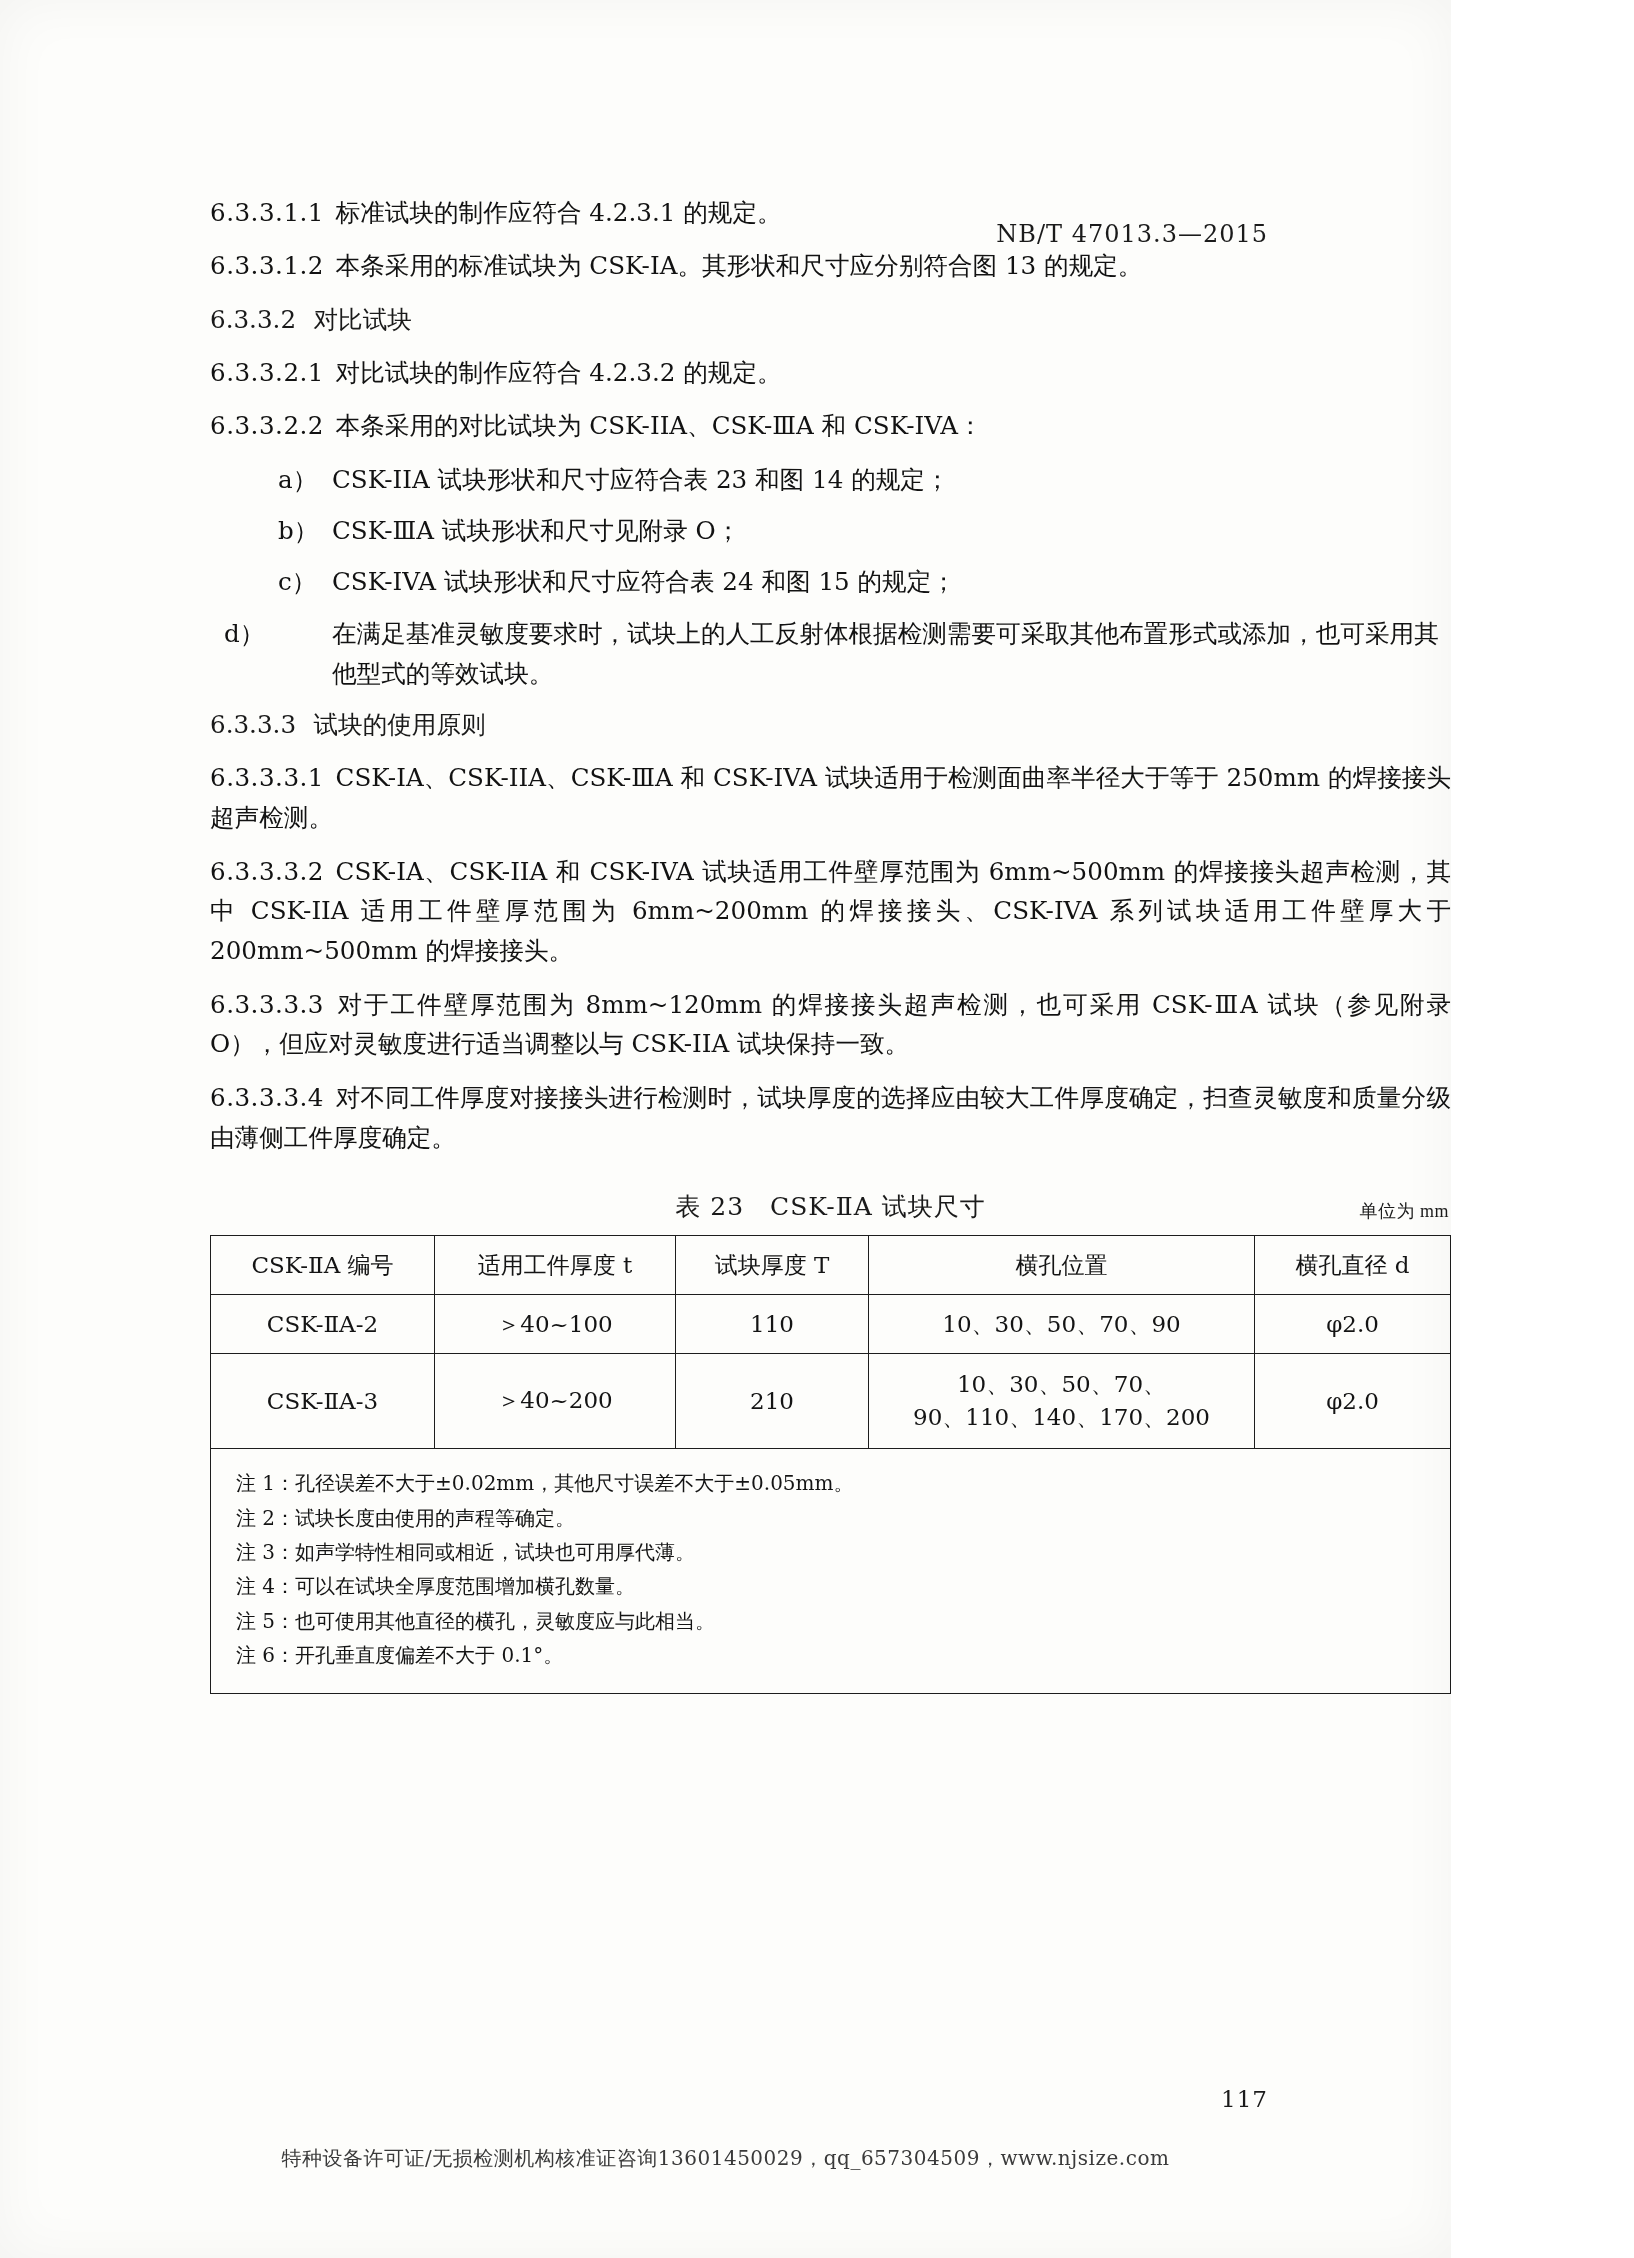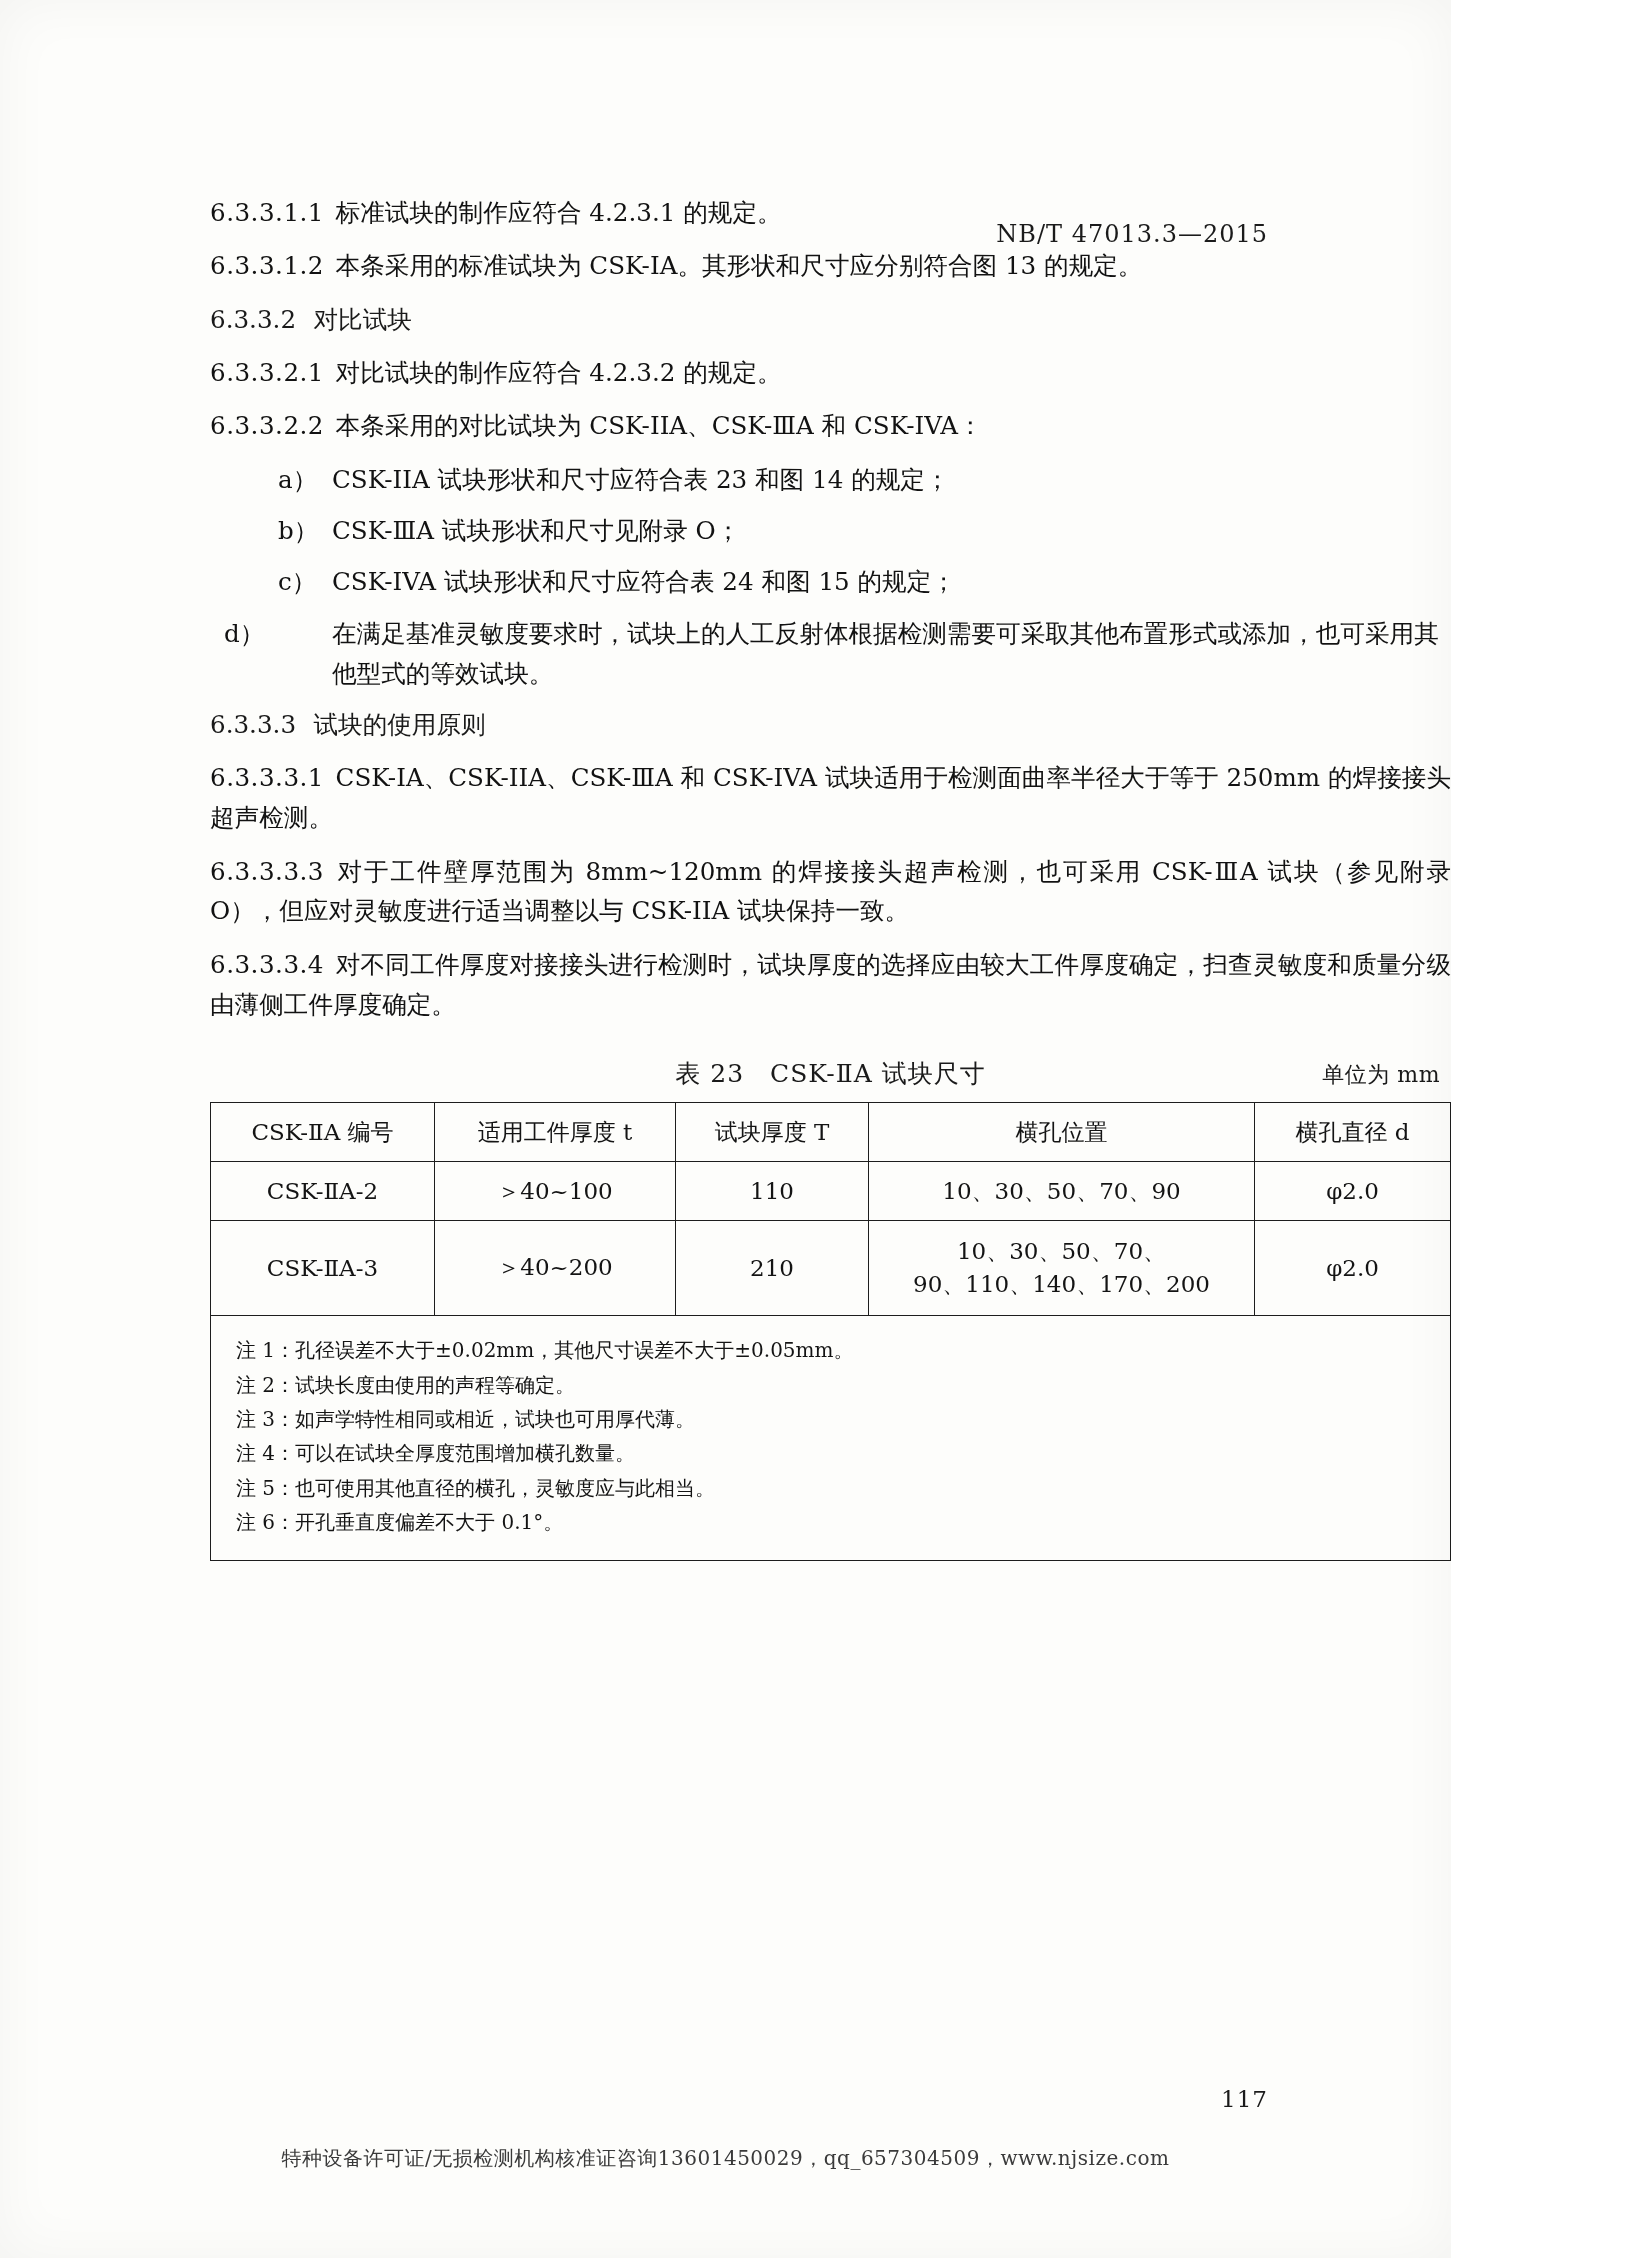--- a/index.html
+++ b/index.html
@@ -73,24 +73,25 @@
   .table-title {
     text-align: center;
     font-size: 25px;
     margin-top: 33px;
     margin-bottom: 1.9px;
     letter-spacing: 1px;
     position: relative;
   }
   .unit-note {
     position: absolute;
-    right: 11px;
+    right: 2px;
     bottom: 0;
-    font-size: 22px;
+    font-size: 18px;
     letter-spacing: 0.5px;
+    font-family: Liberation Serif, serif;
   }
   table.spec {
     border-collapse: collapse;
     width: 1241px;
     margin-top: 11.6px;
     table-layout: fixed;
     border-radius: 18px;
   }
   table.spec th, table.spec td {
     border: 1.5px solid #1d1d1d;
@@ -188,20 +189,23 @@
     </p>
 
     <p class="heading-line">
       <span class="num">6.3.3.3</span><span>试块的使用原则</span>
     </p>
 
     <p class="para">
       <span class="num">6.3.3.3.1</span><span>CSK-IA、CSK-IIA、CSK-ⅢA 和 CSK-IVA 试块适用于检测面曲率半径大于等于 250mm 的焊接接头超声检测。</span>
     </p>
 
+    <p class="para">
+      <span class="num">6.3.3.3.2</span><span>CSK-IA、CSK-IIA 和 CSK-IVA 试块适用工件壁厚范围为 6mm~500mm 的焊接接头超声检测，其中 CSK-IIA 适用工件壁厚范围为 6mm~200mm 的焊接接头、CSK-IVA 系列试块适用工件壁厚大于 200mm~500mm 的焊接接头。</span>
+    </p>
 
     <p class="para">
       <span class="num">6.3.3.3.3</span><span>对于工件壁厚范围为 8mm~120mm 的焊接接头超声检测，也可采用 CSK-ⅢA 试块（参见附录 O），但应对灵敏度进行适当调整以与 CSK-IIA 试块保持一致。</span>
     </p>
 
     <p class="para">
       <span class="num">6.3.3.3.4</span><span>对不同工件厚度对接接头进行检测时，试块厚度的选择应由较大工件厚度确定，扫查灵敏度和质量分级由薄侧工件厚度确定。</span>
     </p>
 
     <div class="table-title">

